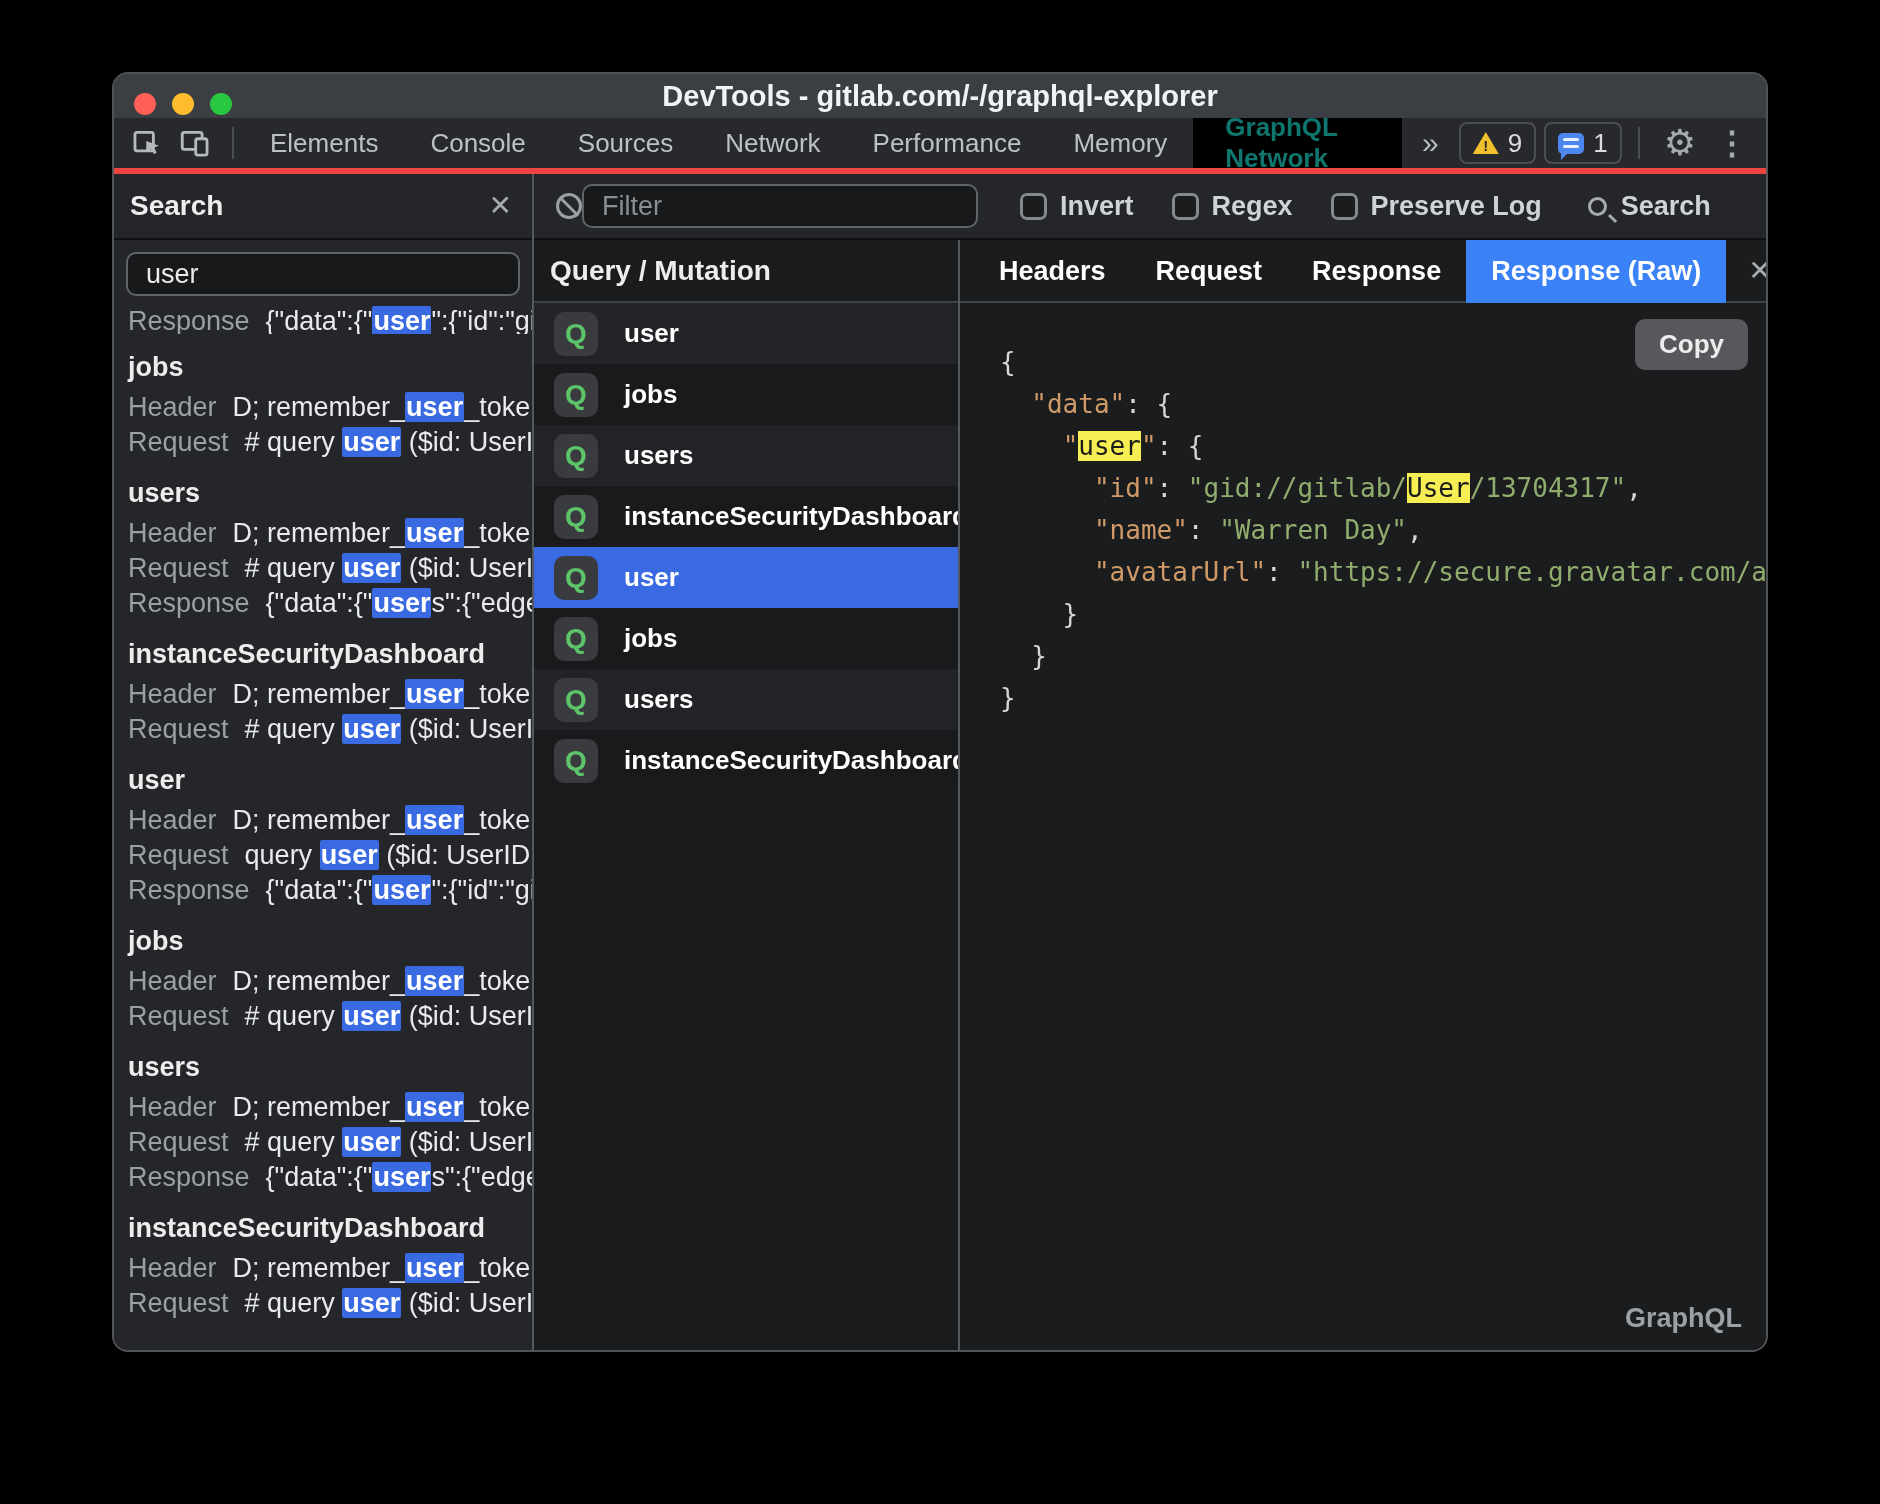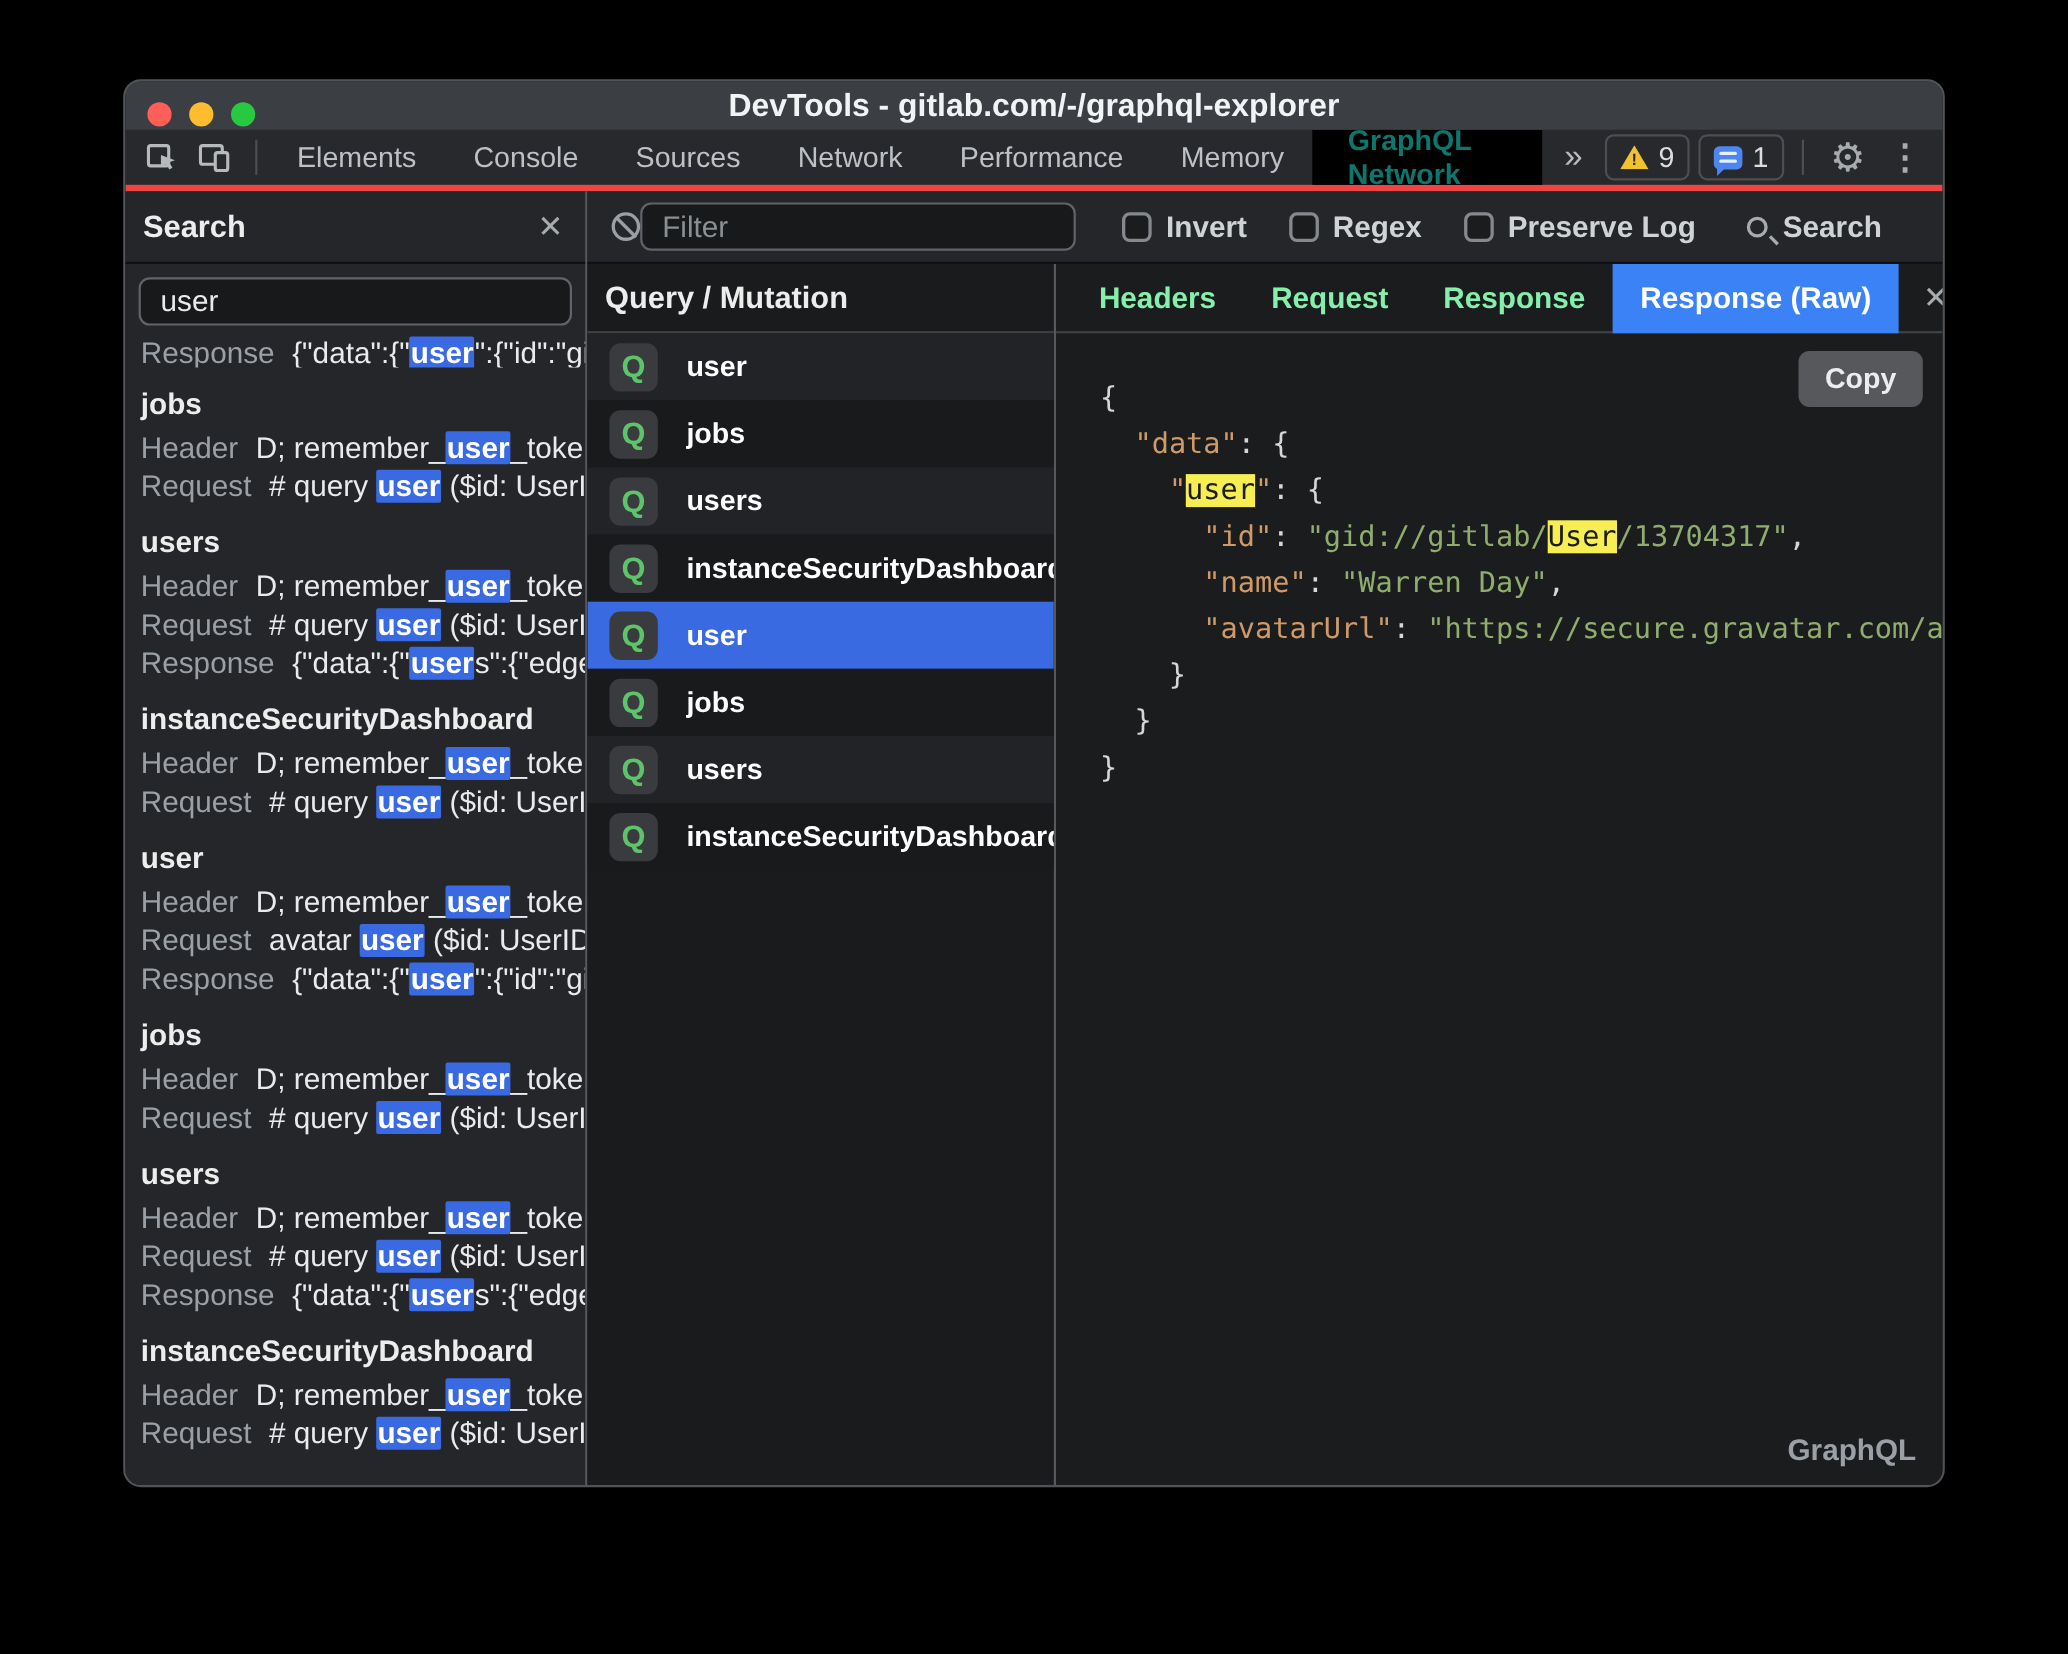--- a/index.html
+++ b/index.html
@@ -101,21 +101,21 @@
              display:flex; align-items:center; justify-content:center;
              color:#5ec46a; font-size:28px; font-weight:bold; }
   .q-label { margin-left:26px; font-size:26px; font-weight:bold; color:#fff; white-space:nowrap; }
 
   
   .response-panel { flex:1; background:#1b1c1e; display:flex; flex-direction:column;
                     min-width:0; position:relative; }
   .r-tabs { height:63px; flex:none; display:flex; align-items:stretch; padding-left:14px;
             border-bottom:2px solid #3f4245; }
   .r-tab { display:flex; align-items:center; padding:0 25px; font-size:27px; font-weight:600;
-           color:#86efac; }
+           color:#ffffff; }
   .r-tab.active { background:#3b82f6; color:#fff; }
   .r-close { margin-left:auto; display:flex; align-items:center; padding:0 22px; }
   .json-area { flex:1; position:relative; padding:38px 0 0 40px; overflow:hidden; }
   .copy-btn { position:absolute; top:16px; right:18px; background:#56585b; border-radius:10px;
               padding:10px 24px; font-size:26px; font-weight:bold; color:#ededee; }
   .json-line { font-family:"DejaVu Sans Mono", monospace; font-size:26px; line-height:42px;
                white-space:pre; }
   .tp { color:#d4d6d8; } .tk { color:#cf9a68; } .ts { color:#90ad6e; }
   .thy { background:#f6ee52; color:#1b1b1b; }
   .support { position:absolute; bottom:16px; right:24px; font-size:27px; font-weight:bold;
@@ -203,21 +203,21 @@
           <div class="s-line"><span class="s-label">Request</span><span># query </span><span class="hl">user</span><span> ($id: UserID</span></div>
           <div class="g-title">users</div>
           <div class="s-line"><span class="s-label">Header</span><span>D; remember_</span><span class="hl">user</span><span>_token=ey</span></div>
           <div class="s-line"><span class="s-label">Request</span><span># query </span><span class="hl">user</span><span> ($id: UserID</span></div>
           <div class="s-line"><span class="s-label">Response</span><span>{"data":{"</span><span class="hl">user</span><span>s":{"edges"</span></div>
           <div class="g-title">instanceSecurityDashboard</div>
           <div class="s-line"><span class="s-label">Header</span><span>D; remember_</span><span class="hl">user</span><span>_token=ey</span></div>
           <div class="s-line"><span class="s-label">Request</span><span># query </span><span class="hl">user</span><span> ($id: UserID</span></div>
           <div class="g-title">user</div>
           <div class="s-line"><span class="s-label">Header</span><span>D; remember_</span><span class="hl">user</span><span>_token=ey</span></div>
-          <div class="s-line"><span class="s-label">Request</span><span>avatar </span><span class="hl">user</span><span> ($id: UserID</span></div>
+          <div class="s-line"><span class="s-label">Request</span><span>query </span><span class="hl">user</span><span> ($id: UserID</span></div>
           <div class="s-line"><span class="s-label">Response</span><span>{"data":{"</span><span class="hl">user</span><span>":{"id":"gid</span></div>
           <div class="g-title">jobs</div>
           <div class="s-line"><span class="s-label">Header</span><span>D; remember_</span><span class="hl">user</span><span>_token=ey</span></div>
           <div class="s-line"><span class="s-label">Request</span><span># query </span><span class="hl">user</span><span> ($id: UserID</span></div>
           <div class="g-title">users</div>
           <div class="s-line"><span class="s-label">Header</span><span>D; remember_</span><span class="hl">user</span><span>_token=ey</span></div>
           <div class="s-line"><span class="s-label">Request</span><span># query </span><span class="hl">user</span><span> ($id: UserID</span></div>
           <div class="s-line"><span class="s-label">Response</span><span>{"data":{"</span><span class="hl">user</span><span>s":{"edges"</span></div>
           <div class="g-title">instanceSecurityDashboard</div>
           <div class="s-line"><span class="s-label">Header</span><span>D; remember_</span><span class="hl">user</span><span>_token=ey</span></div>

